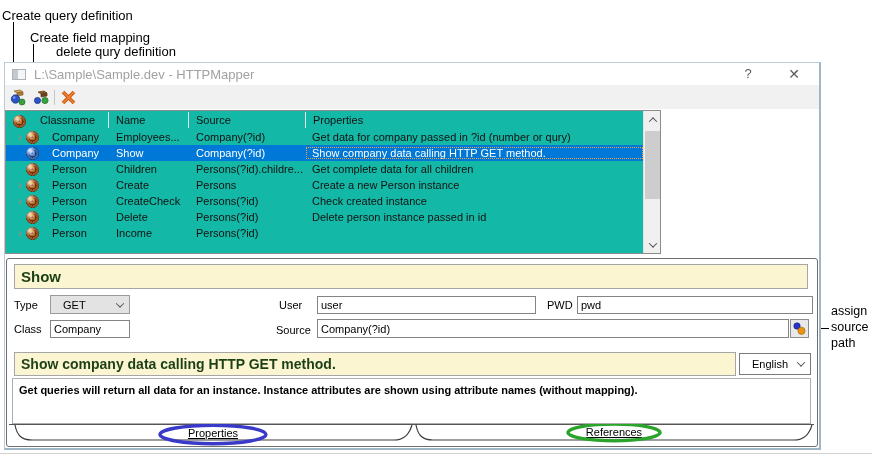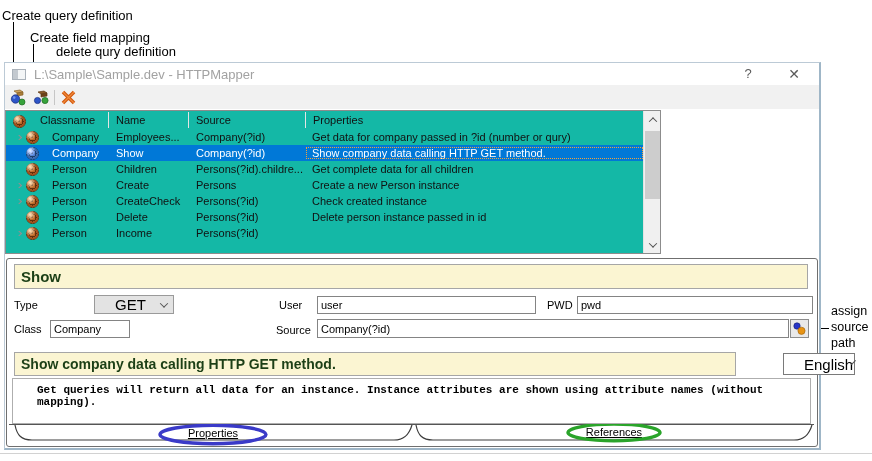--- a/index.html
+++ b/index.html
@@ -77,34 +77,34 @@
   .panel { position:absolute; left:1px; top:195px; width:812px; height:189px;
            border:1px solid #6f6f6f; border-radius:3px; background:#fff; }
   .ybar { position:absolute; background:#fbf5d2; border:1px solid #a6a6a6; }
   .ybar.main-title { left:7px; top:5px; width:794px; height:25px; }
   .main-title span { display:block; margin:3px 0 0 6px; font-size:15px; font-weight:bold;
                      color:#1c3f16; }
   .flabel { position:absolute; font-size:11px; color:#000; }
   .txt { position:absolute; height:18px; border:1px solid #848484; background:#fff;
          font-family:"Liberation Sans",sans-serif; font-size:11px; padding:0 3px; color:#000; }
   .combo { position:absolute; height:19px; border:1px solid #9a9a9a; background:#e3e3e3;
-           display:flex; align-items:center; font-size:15px; color:#000; padding-left:20px;margin-left:44px; }
+           display:flex; align-items:center; font-size:11px; color:#000; padding-left:12px; }
   .combo.white { background:#fff; border-color:#7a7a7a; }
   .combo .chev { margin-left:auto; margin-right:6px; width:6px; height:6px;
                  border-right:1.4px solid #555; border-bottom:1.4px solid #555;
                  transform:rotate(45deg) translate(-1px,-1px); }
   .src-btn { position:absolute; left:783px; top:60px; width:19px; height:19px;
              border:1px solid #8d8d8d; background:#e9e9e9;
              display:flex; align-items:center; justify-content:center; }
   .ybar.desc-title { left:7px; top:93px; width:722px; height:24px; }
   .desc-title span { display:block; margin:3px 0 0 6px; font-size:14px; font-weight:bold;
                      color:#1c3f16; }
   .desc-box { position:absolute; left:5px; top:119px; width:799px; height:46px;
               border:1px solid #aeaeae; background:#fff; }
-  .desc-box p { margin:5px 24px; font-size:11px; font-weight:bold; color:#000;font-family:Liberation Mono, monospace; }
+  .desc-box p { margin:5px 6px; font-size:11px; font-weight:bold; color:#000; }
   .tabstrip { position:absolute; left:0; top:165px; width:810px; height:22px; }
 
   .gray-rule { position:absolute; left:0; top:453px; width:872px; height:1px; background:#d2d2d2; }
 </style>
 </head>
 <body>
 
 <div class="page">
 
   <div class="ann" style="left:2px; top:8px;">Create query definition</div>

